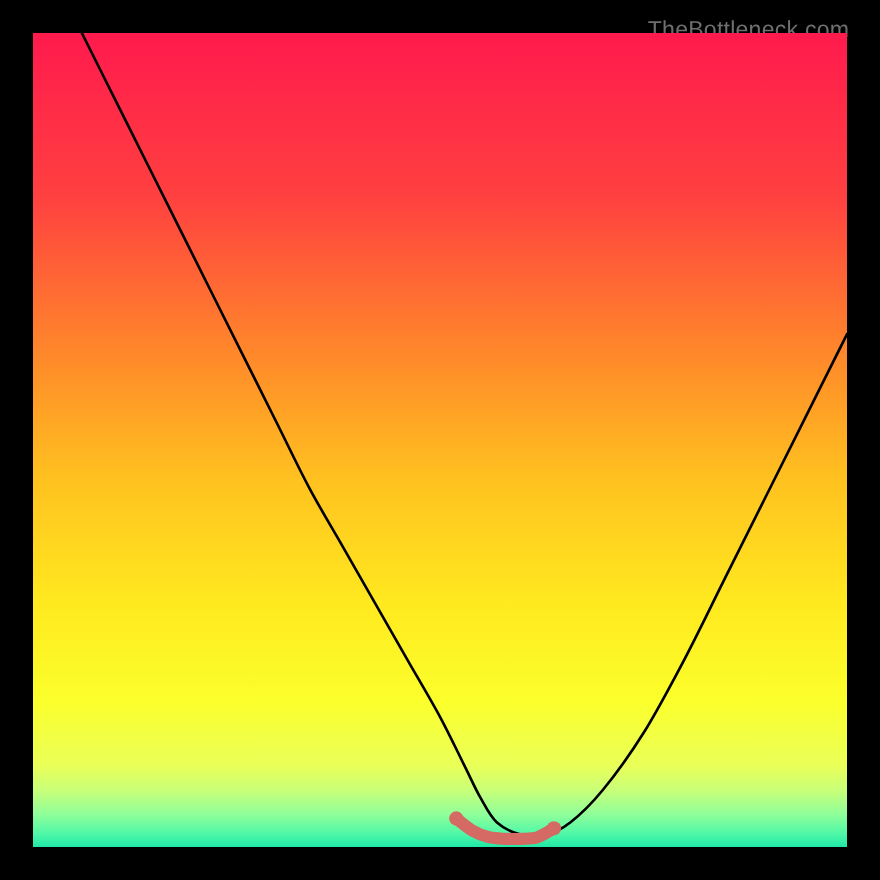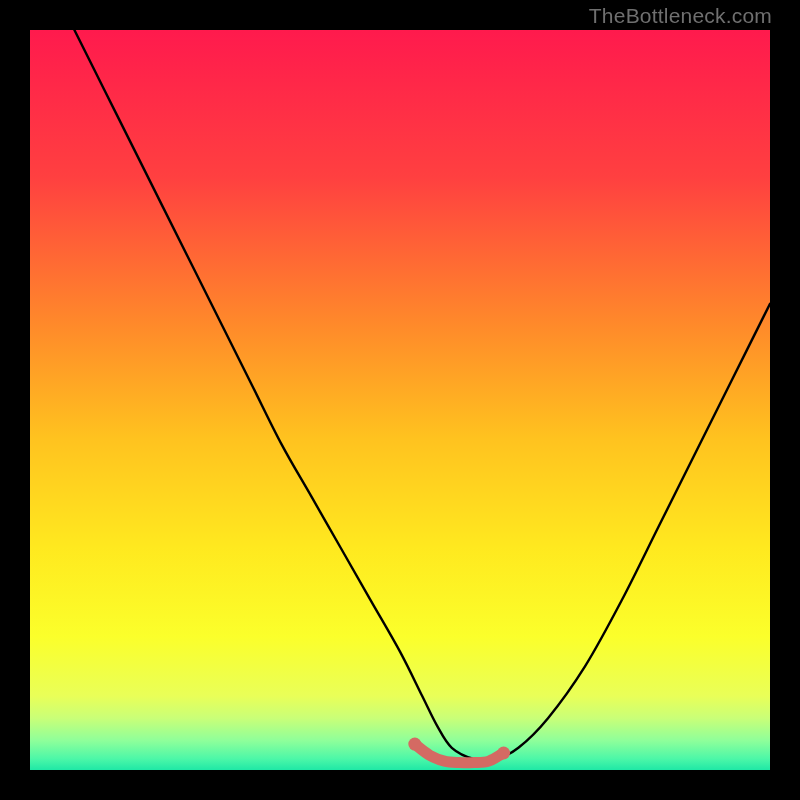--- a/index.html
+++ b/index.html
@@ -32,21 +32,21 @@
     height: 100%;
   }
   .curve-svg {
     position: absolute;
     left: 0; top: 0;
     width: 100%;
     height: 100%;
   }
   .watermark {
     position: absolute;
-    top: 4px;
+    top: 16px;
     right: 28px;
     color: #6f6f6f;
     font-size: 21px;
     font-weight: 400;
     letter-spacing: 0.2px;
   }
 </style>
 </head>
 <body>
 

